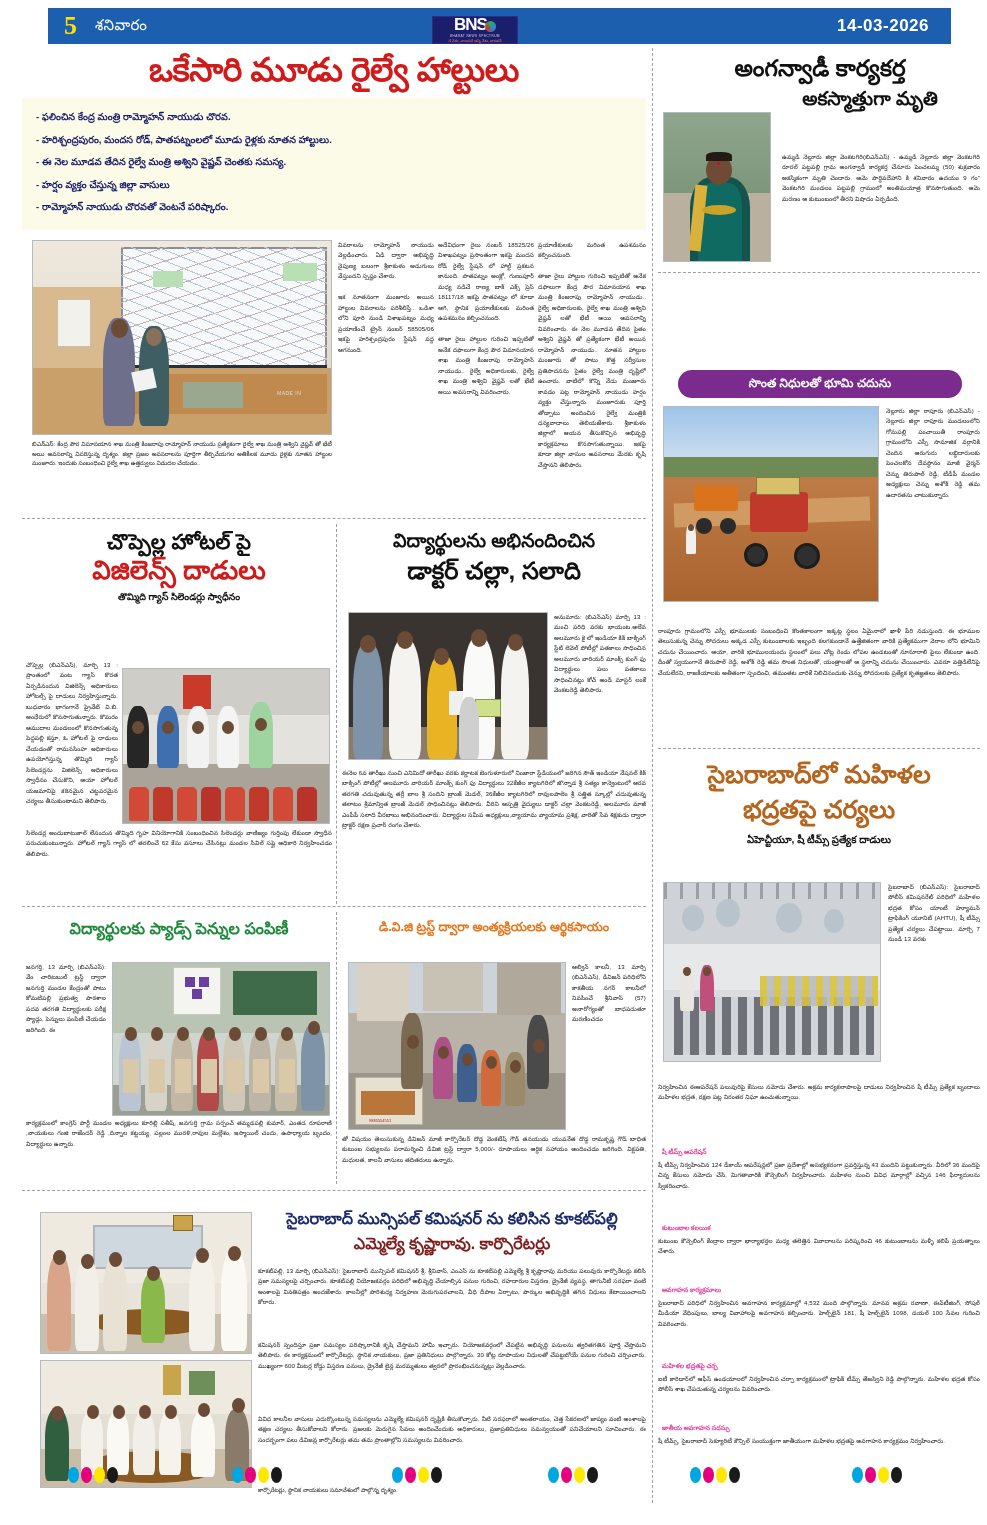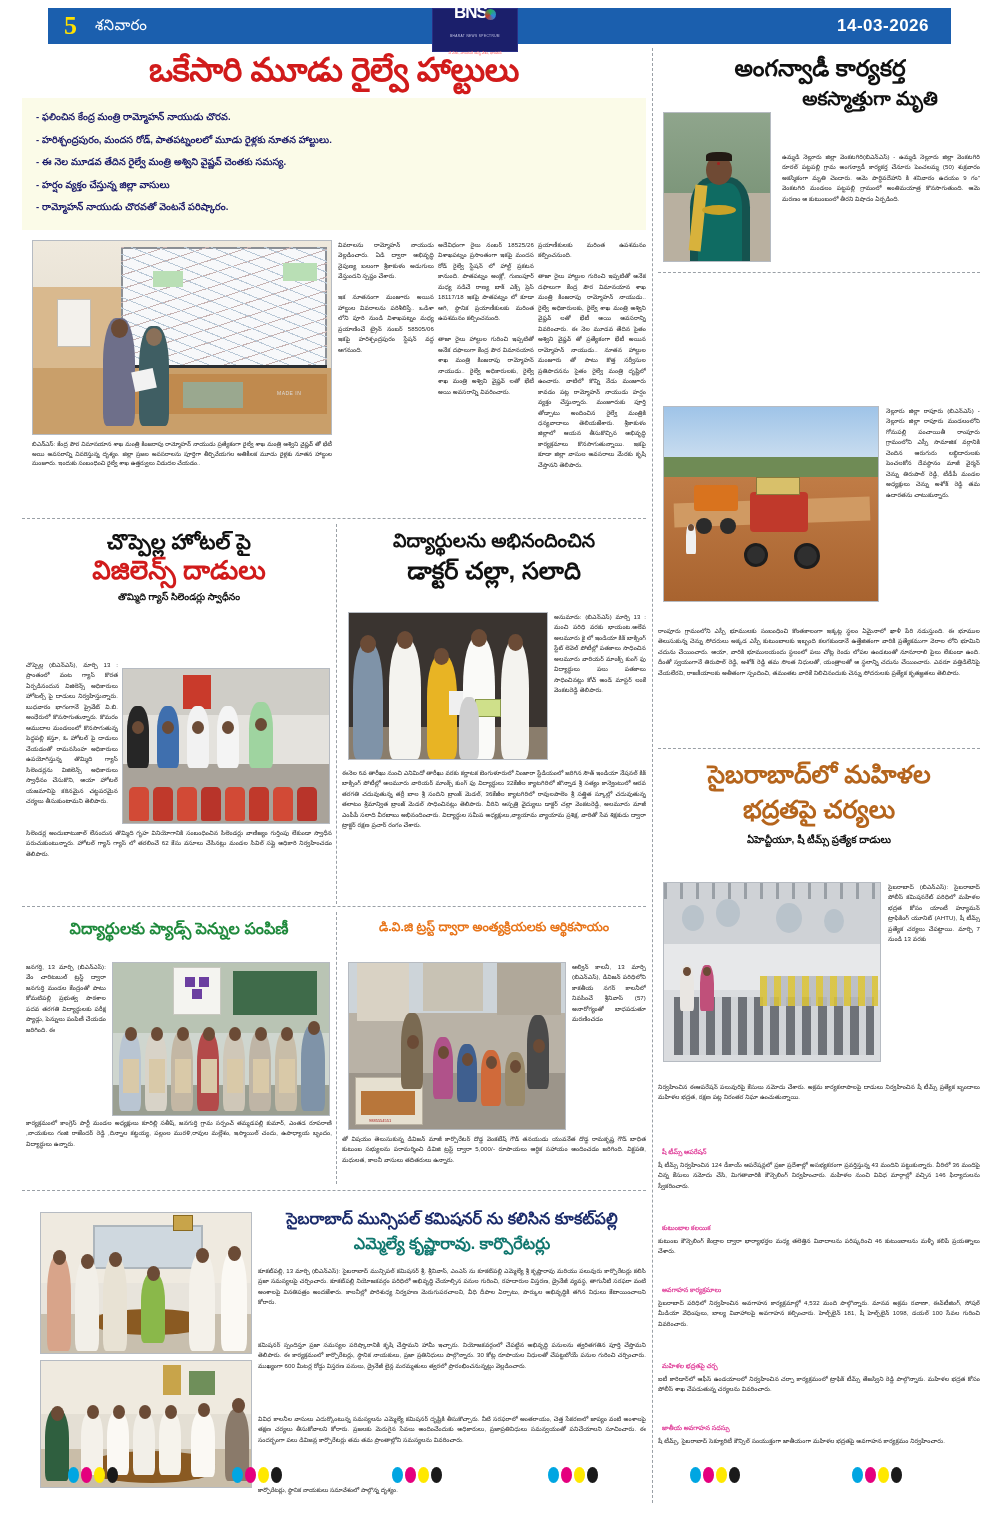--- a/index.html
+++ b/index.html
@@ -17,23 +17,23 @@
     background:#1b5fae; display:flex; align-items:center;
   }
   .mh-page-no {
     color:#ffe000; font-size:26px; font-weight:bold; margin-left:16px;
     font-family:"Liberation Serif", serif; line-height:1;
   }
   .mh-day { color:#ffffff; font-size:15px; margin-left:18px; letter-spacing:.3px; }
   .mh-spacer { flex:1; }
   .mh-date { color:#ffffff; font-size:17px; font-weight:bold; margin-right:22px; letter-spacing:.5px; }
   .logo-box {
-    position:absolute; left:432px; top:8px; width:86px; height:44px;
+    position:absolute; left:432px; top:16px; width:86px; height:28px;
     background:#1b1f6b; border:1px solid #2a2f86;
-    display:flex; flex-direction:column; align-items:center; justify-content:center;gap:12px;
+    display:flex; flex-direction:column; align-items:center; justify-content:center;
   }
   .logo-main { color:#fff; font-size:17px; font-weight:bold; letter-spacing:-1px; line-height:1;
                font-family:"Liberation Sans", sans-serif; position:relative; }
   .logo-swirl { display:inline-block; width:11px; height:11px; border-radius:50%;
                 background:conic-gradient(#27ae60,#2e86de,#c0392b,#27ae60);
                 position:relative; top:2px; margin-left:-2px; }
   .logo-sub { color:#c9cbe8; font-size:3.2px; letter-spacing:.4px; margin-top:1px; }
   .logo-tel { color:#ff6b6b; font-size:3.6px; margin-top:1px; }
 
   
@@ -156,20 +156,21 @@
     <div class="phead" style="left:42px;bottom:76px;width:26px;height:30px;background:#6f4a34;"></div>
     <div style="position:absolute;left:42px;bottom:100px;width:26px;height:9px;background:#221a14;border-radius:40% 40% 0 0;"></div>
     <div style="position:absolute;left:53px;bottom:96px;width:3px;height:3px;background:#a51f1f;border-radius:50%;"></div>
   </div>
 
   <div class="body-txt" style="left:782px;top:152px;width:198px;height:112px;">ఉమ్మడి నెల్లూరు జిల్లా వెంకటగిరి(బిఎన్ఎస్) - ఉమ్మడి నెల్లూరు జిల్లా వెంకటగిరి రూరల్ పట్టపల్లి గ్రామ అంగన్వాడీ కార్యకర్త చేనూరు పెంచలమ్మ (50) శుక్రవారం అకస్మికంగా మృతి చెందారు. ఆమె పార్థివదేహాని కి శనివారం ఉదయం 9 గం" వెంకటగిరి మండలం పట్టపల్లి గ్రామంలో అంతిమయాత్ర కొనసాగుతుంది. ఆమె మరణం ఆ కుటుంబంలో తీరని విషాదం ఏర్పడింది.</div>
 
   <div class="hline" style="left:658px;top:272px;width:322px;"></div>
 
 
+  <div class="badge-pill" style="left:678px;top:370px;width:284px;height:28px;">సొంత నిధులతో భూమి చదును</div>
 
   <div class="photo" style="left:663px;top:406px;width:216px;height:196px;">
     <div class="sky" style="background:linear-gradient(#9fc4e8,#cfe0f0);height:30%;"></div>
     <div style="position:absolute;left:0;top:26%;width:100%;height:10%;background:#6f8b55;"></div>
     <div class="ground" style="background:linear-gradient(#c07c46,#a8632f);height:64%;"></div>
     <div style="position:absolute;left:10px;top:48%;width:196px;height:24px;background:#d09a63;transform:rotate(-2deg);"></div>
 
     <div style="position:absolute;left:86px;top:44%;width:58px;height:40px;background:#c0392b;border-radius:4px;"></div>
     <div style="position:absolute;left:92px;top:36%;width:44px;height:18px;background:#d8c06a;border:1px solid #8a7a3c;"></div>
     <div style="position:absolute;left:80px;top:70%;width:24px;height:24px;border-radius:50%;background:#2f2f2f;border:3px solid #1d1d1d;"></div>
@@ -395,21 +396,21 @@
     <div class="phead" style="left:98px;bottom:68px;width:12px;height:14px;"></div>
     <div class="pfig" style="left:118px;bottom:12px;width:22px;height:64px;background:#f6f3ec;"></div>
     <div class="phead" style="left:124px;bottom:68px;width:12px;height:14px;"></div>
     <div class="pfig" style="left:150px;bottom:10px;width:24px;height:66px;background:#fbf9f4;"></div>
     <div class="phead" style="left:157px;bottom:70px;width:12px;height:14px;"></div>
     <div class="pfig" style="left:184px;bottom:6px;width:24px;height:72px;background:#8a7a6a;"></div>
     <div class="phead" style="left:191px;bottom:74px;width:13px;height:15px;"></div>
   </div>
 
   <div class="hl" style="position:absolute;left:258px;top:1210px;width:388px;font-size:16px;color:#1b2b6b;">సైబరాబాద్ మున్సిపల్ కమిషనర్ ను కలిసిన కూకట్‌పల్లి</div>
-  <div class="hl" style="position:absolute;left:258px;top:1235px;width:388px;font-size:16px;color:#0f766e;">ఎమ్మెల్యే కృష్ణారావు. కార్పొరేటర్లు</div>
+  <div class="hl" style="position:absolute;left:258px;top:1235px;width:388px;font-size:16px;color:#7f1d1d;">ఎమ్మెల్యే కృష్ణారావు. కార్పొరేటర్లు</div>
 
   <div class="body-txt" style="left:258px;top:1266px;width:388px;height:72px;">కూకట్‌పల్లి, 13 మార్చి (బిఎన్ఎస్): సైబరాబాద్ మున్సిపల్ కమిషనర్ శ్రీ. శ్రీనివాస్, ఎంఎస్ ను కూకట్‌పల్లి ఎమ్మెల్యే శ్రీ కృష్ణారావు మరియు పలువురు కార్పొరేటర్లు కలిసి ప్రజా సమస్యలపై చర్చించారు. కూకట్‌పల్లి నియోజకవర్గం పరిధిలో అభివృద్ధి చేయాల్సిన పనుల గురించి, రహదారుల విస్తరణ, డ్రైనేజీ వ్యవస్థ, తాగునీటి సరఫరా వంటి అంశాలపై వినతిపత్రం అందజేశారు. కాలనీల్లో పారిశుధ్య నిర్వహణ మెరుగుపరచాలని, వీధి దీపాల ఏర్పాటు, పార్కుల అభివృద్ధికి తగిన నిధులు కేటాయించాలని కోరారు.</div>
   <div class="body-txt" style="left:258px;top:1340px;width:388px;height:72px;">కమిషనర్ స్పందిస్తూ ప్రజా సమస్యల పరిష్కారానికి కృషి చేస్తామని హామీ ఇచ్చారు. నియోజకవర్గంలో చేపట్టిన అభివృద్ధి పనులను త్వరితగతిన పూర్తి చేస్తామని తెలిపారు. ఈ కార్యక్రమంలో కార్పొరేటర్లు, స్థానిక నాయకులు, ప్రజా ప్రతినిధులు పాల్గొన్నారు. 30 కోట్ల రూపాయల నిధులతో చేపట్టబోయే పనుల గురించి చర్చించారు. ముఖ్యంగా 600 మీటర్ల రోడ్డు విస్తరణ పనులు, డ్రైనేజీ లైన్ల మరమ్మతులు త్వరలో ప్రారంభించనున్నట్లు వెల్లడించారు.</div>
   <div class="body-txt" style="left:258px;top:1414px;width:388px;height:70px;">వివిధ కాలనీల వాసులు ఎదుర్కొంటున్న సమస్యలను ఎమ్మెల్యే కమిషనర్ దృష్టికి తీసుకొచ్చారు. నీటి సరఫరాలో అంతరాయం, చెత్త సేకరణలో జాప్యం వంటి అంశాలపై తక్షణ చర్యలు తీసుకోవాలని కోరారు. ప్రజలకు మెరుగైన సేవలు అందించేందుకు అధికారులు, ప్రజాప్రతినిధులు సమన్వయంతో పనిచేయాలని సూచించారు. ఈ సందర్భంగా పలు డివిజన్ల కార్పొరేటర్లు తమ తమ ప్రాంతాల్లోని సమస్యలను వివరించారు.</div>
   <div class="cap" style="left:258px;top:1486px;width:388px;height:14px;">కార్పొరేటర్లు, స్థానిక నాయకులు సమావేశంలో పాల్గొన్న దృశ్యం.</div>
 
   <div class="reg" style="left:68px;">
     <i class="c"></i>
     <i class="m"></i>
     <i class="y"></i>

